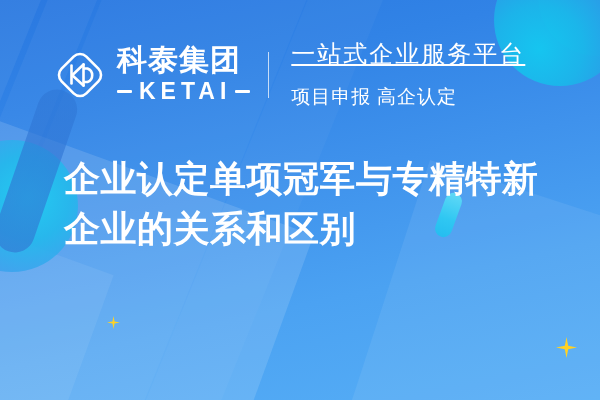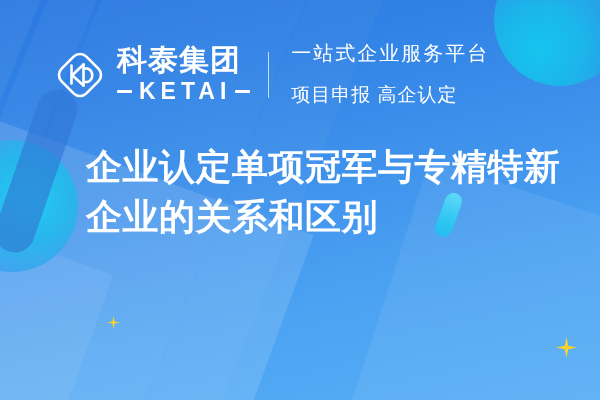--- a/index.html
+++ b/index.html
@@ -196,45 +196,45 @@
   .divider {
     width: 1px;
     height: 46px;
     background: rgba(255,255,255,0.72);
     margin: 0 22px 0 18px;
   }
 
   .taglines { display: flex; flex-direction: column; justify-content: center; }
   .tagline-main {
     color: #ffffff;
-    font-size: 20px;
+    font-size: 24px;
     line-height: 1.18;
     letter-spacing: 2px;
     font-weight: 400;
     font-family: "DejaVu Sans", "Liberation Sans", sans-serif;
     white-space: nowrap;
+    text-decoration: underline;
   }
   .tagline-sub {
     color: #ffffff;
     font-size: 19px;
     line-height: 1.3;
     letter-spacing: 1px;
     margin-top: 17px;
     font-weight: 400;
-    font-family: Liberation Sans, sans-serif;
+    font-family: Liberation Serif, serif;
     white-space: nowrap;
   }
 
   
   .title-block {
     position: absolute;
     left: 64px;
-    top: 142px;
+    top: 154px;
     width: 500px;
-    margin-left: 22px;
   }
   .title-text {
     color: #ffffff;
     font-size: 36px;
     line-height: 1.38;
     font-weight: 700;
     letter-spacing: 0.5px;
     font-family: "DejaVu Sans", "Liberation Sans", sans-serif;
     word-break: break-all;
   }

